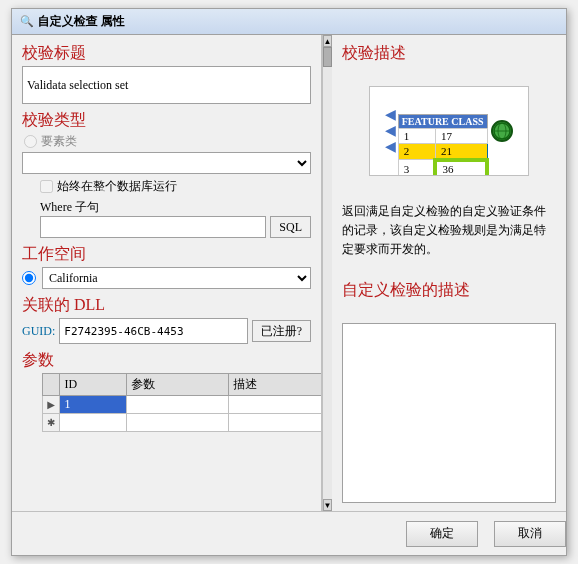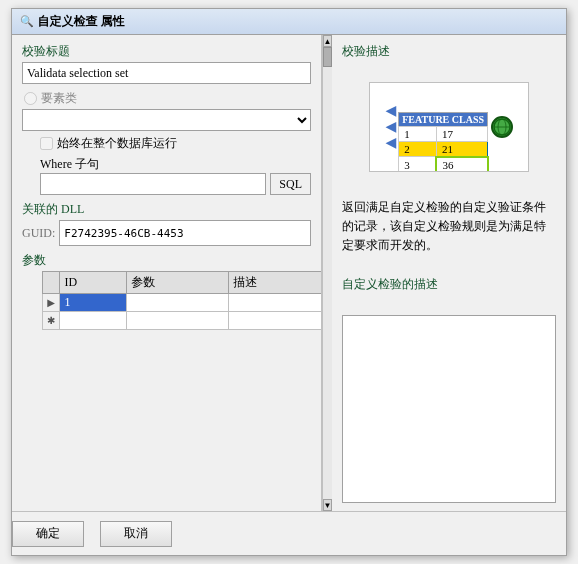--- a/index.html
+++ b/index.html
@@ -48,30 +48,30 @@
       gap: 6px;
     }
     .right-panel {
       flex: 1;
       padding: 8px 10px;
       display: flex;
       flex-direction: column;
       gap: 6px;
     }
     .section-label {
-      font-size: 12px;
-      color: #14532d;
+      font-size: 16px;
+      color: #b91c1c;
       margin-bottom: 2px;
     }
     .input-field {
       width: 100%;
       height: 22px;
       border: 1px solid #a0a0a0;
       background: white;
-      padding: 2px 4px;
+      padding: 18px 4px;
       font-size: 12px;
       font-family: 'SimSun', 'MS Song', serif;
     }
     .radio-group {
       display: flex;
       flex-direction: column;
       gap: 2px;
       padding-left: 2px;
     }
     .radio-item {
@@ -153,21 +153,21 @@
       font-family: 'SimSun', 'MS Song', serif;
       padding: 0 2px;
     }
     .guid-row {
       display: flex;
       align-items: center;
       gap: 4px;
     }
     .guid-label {
       font-size: 12px;
-      color: #737373;
+      color: #0369a1;
       white-space: nowrap;
     }
     .guid-value {
       flex: 1;
       height: 22px;
       border: 1px solid #a0a0a0;
       background: white;
       padding: 12px 4px;
       font-size: 11px;
       font-family: monospace;
@@ -262,21 +262,21 @@
       background: white;
       min-height: 50px;
       padding: 2px;
     }
     .footer {
       height: 44px;
       background: #f0f0f0;
       border-top: 1px solid #c0c0c0;
       display: flex;
       align-items: center;
-      justify-content: flex-start;
+      justify-content: flex-end;
       gap: 16px;
     }
     .footer-btn {
       width: 72px;
       height: 26px;
       background: linear-gradient(to bottom, #f8f8f8, #e0e0e0);
       border: 1px solid #a0a0a0;
       font-size: 12px;
       cursor: pointer;
       font-family: 'SimSun', 'MS Song', serif;
@@ -326,20 +326,21 @@
   <div class="content">
 
     <div class="left-panel">
 
       <div>
         <div class="section-label">校验标题</div>
         <input class="input-field" type="text" value="Validata selection set" style="">
       </div>
 
       <div>
+        <div class="section-label">校验类型</div>
         <div class="radio-group">
           <div class="radio-item">
             <input type="radio" name="type" disabled="" style="">
             <span>要素类</span>
           </div>
         </div>
         <div class="select-row" style="margin-top:2px;">
           <select class="select-field">
             <option></option>
           </select>
@@ -348,26 +349,36 @@
           <input type="checkbox" disabled="" style="">
           <span>始终在整个数据库运行</span>
         </div>
         <div class="where-label" style="margin-top:4px;">Where 子句</div>
         <div class="where-row">
           <input class="where-input" type="text" style="">
           <button class="sql-button">SQL</button>
         </div>
       </div>
 
+      <div>
+        <div class="section-label">工作空间</div>
+        <div class="workspace-row">
+          <input type="radio" checked="" name="workspace" class="workspace-radio" style="">
+          <select class="workspace-select">
+            <option>California</option>
+          </select>
+        </div>
+      </div>
 
       <div>
         <div class="section-label">关联的 DLL</div>
         <div class="guid-row">
           <span class="guid-label">GUID:</span>
           <input class="guid-value" type="text" value="F2742395-46CB-4453" style="">
+          <button class="reg-button">已注册?</button>
         </div>
       </div>
 
       <div>
         <div class="section-label">参数</div>
         <table class="param-table">
           <thead>
             <tr>
               <th style="width:14px;"></th>
               <th>ID</th>
@@ -426,21 +437,21 @@
                 <tr class="fc-row1">
                   <td style="border:1px solid #ccc;padding:1px 5px;">1</td>
                   <td style="border:1px solid #ccc;padding:1px 5px;">17</td>
                 </tr>
                 <tr class="fc-row2">
                   <td style="border:1px solid #ccc;padding:1px 5px;background:#ffd700;">2</td>
                   <td style="border:1px solid #0369a1;padding:1px 5px;background:#ffd700;">21</td>
                 </tr>
                 <tr class="fc-row3">
                   <td style="border:1px solid #ccc;padding:1px 5px;">3</td>
-                  <td style="border:2px solid #84cc16;padding:1px 5px;">36</td>
+                  <td style="border:4px solid #84cc16;padding:1px 5px;">36</td>
                 </tr>
               </tbody>
             </table>
 
             <div class="globe-icon">
               <svg width="18" height="18" viewBox="0 0 18 18">
                 <circle cx="9" cy="9" r="8" fill="#44aa44" stroke="#116611" stroke-width="1.5"></circle>
                 <ellipse cx="9" cy="9" rx="4" ry="8" fill="none" stroke="#116611" stroke-width="0.8"></ellipse>
                 <line x1="1" y1="9" x2="17" y2="9" stroke="#116611" stroke-width="0.8"></line>
               </svg>

